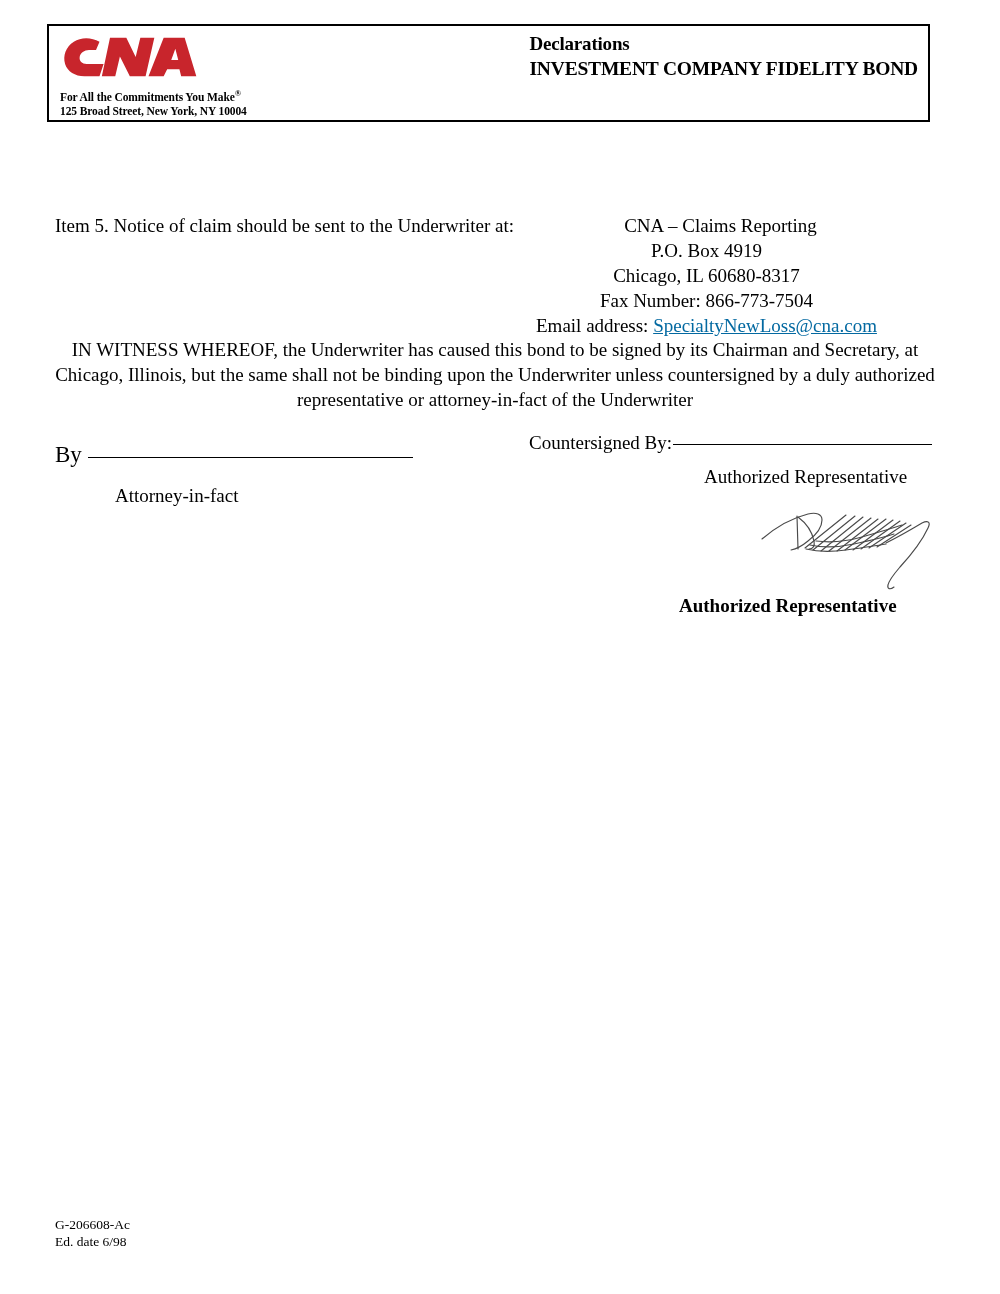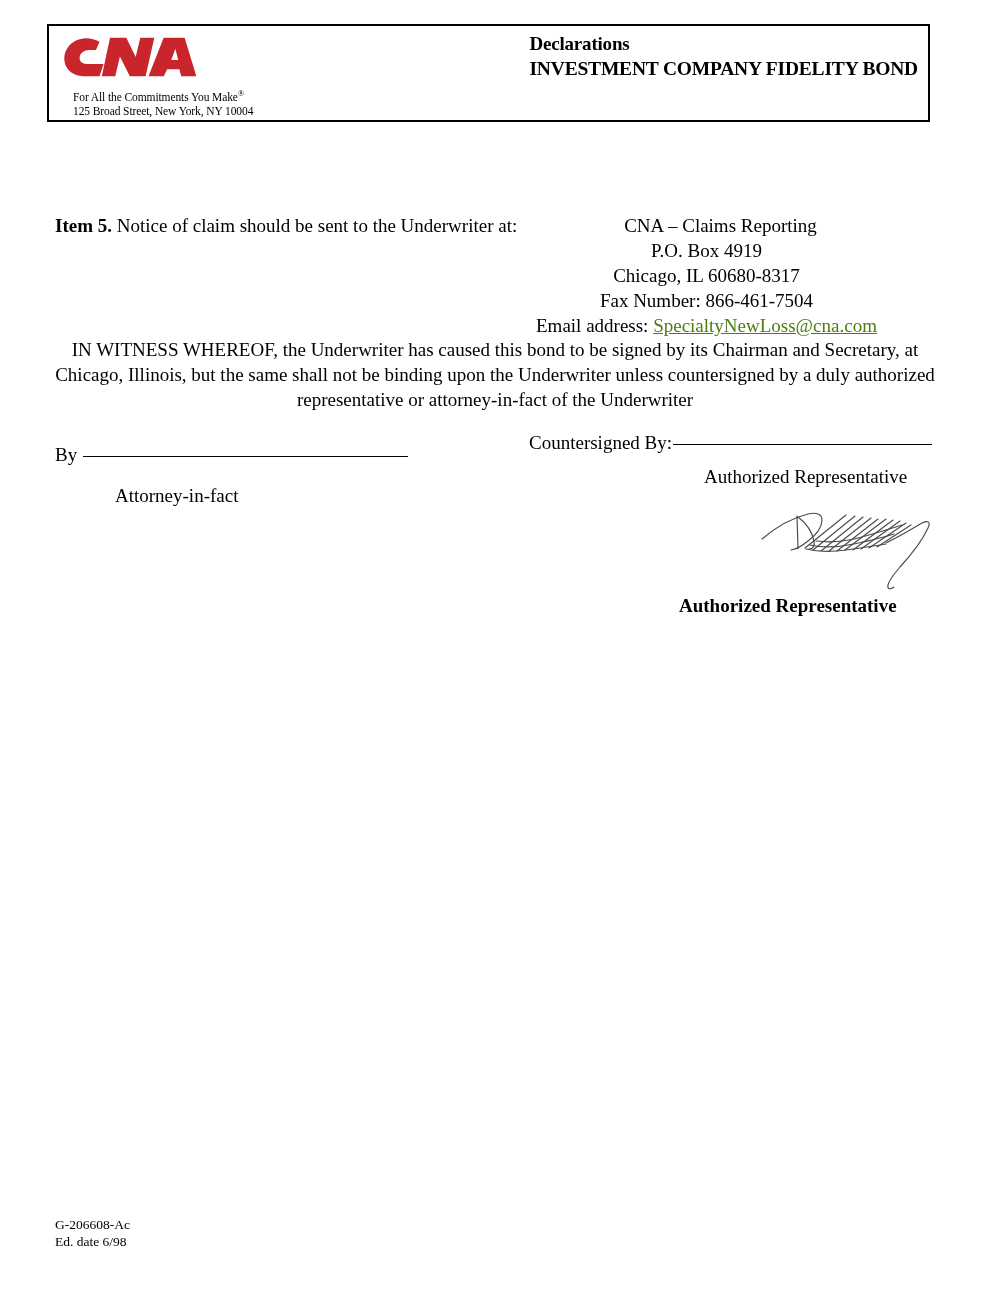--- a/index.html
+++ b/index.html
@@ -43,24 +43,24 @@
   }
 
   .cna-logo {
     display: block;
     width: 140px;
     height: 46px;
   }
 
   .tagline {
     position: absolute;
-    left: 24px;
+    left: 11px;
     top: 60px;
     font-family: "Liberation Serif", "DejaVu Serif", serif;
-    font-weight: normal;
+    font-weight: bold;
     font-size: 11.5px;
     line-height: 14.5px;
     letter-spacing: -0.1px;
     white-space: nowrap;
   }
   .tagline .reg {
     font-size: 8.5px;
     vertical-align: super;
   }
 
@@ -85,54 +85,54 @@
 
   
   .item5-row {
     position: absolute;
     left: 55px;
     top: 213px;
     font-size: 19px;
     line-height: 25px;
     white-space: nowrap;
   }
-  .item5-row .bold { font-weight: bold; }
+  .item5-row .bold { font-weight: normal; }
 
   .address-block {
     position: absolute;
     left: 536px;
     top: 213px;
     font-size: 19px;
     line-height: 25px;
     white-space: nowrap;
     text-align: center;
   }
   .address-block .indent {
     padding-left: 28px;
   }
   .email-link {
-    color: #4d7c0f;
+    color: #0369a1;
   }
 
   .witness-para {
     position: absolute;
     left: 55px;
     top: 337px;
     width: 880px;
     font-size: 19px;
     line-height: 25px;
     text-align: center;
   }
 
   
   .sig-left {
     position: absolute;
     left: 55px;
     top: 442px;
-    font-size: 19px;
+    font-size: 23px;
     line-height: 25px;
     white-space: nowrap;
   }
   .sig-left .rule {
     display: inline-block;
     width: 325px;
     border-bottom: 1.5px solid #000;
     vertical-align: 4px;
     margin-left: 6px;
   }
@@ -231,21 +231,21 @@
   </div>
 
   <div class="item5-row">
     <span class="bold">Item 5.</span><span> Notice of claim should be sent to the Underwriter at:</span>
   </div>
 
   <div class="address-block">
     <div class="indent">CNA – Claims Reporting</div>
     <div>P.O. Box 4919</div>
     <div>Chicago, IL 60680-8317</div>
-    <div>Fax Number: 866-461-7504</div>
+    <div>Fax Number: 866-773-7504</div>
     <div><span>Email address: </span><a class="email-link" href="#">SpecialtyNewLoss@cna.com</a></div>
   </div>
 
   <div class="witness-para">IN WITNESS WHEREOF, the Underwriter has caused this bond to be signed by its Chairman and Secretary, at Chicago, Illinois, but the same shall not be binding upon the Underwriter unless countersigned by a duly authorized representative or attorney-in-fact of the Underwriter</div>
 
   <div class="sig-left">
     <span>By</span><span class="rule"></span>
   </div>
   <div class="sig-left-caption">Attorney-in-fact</div>
 

